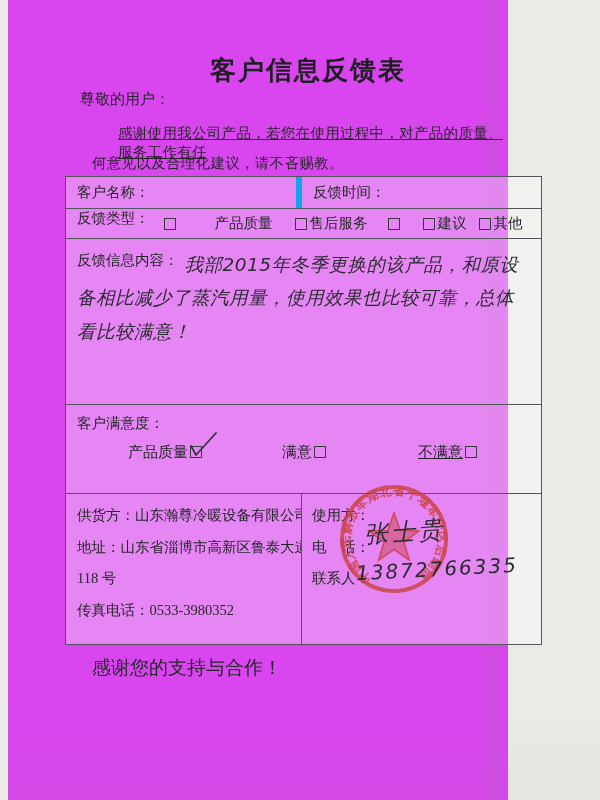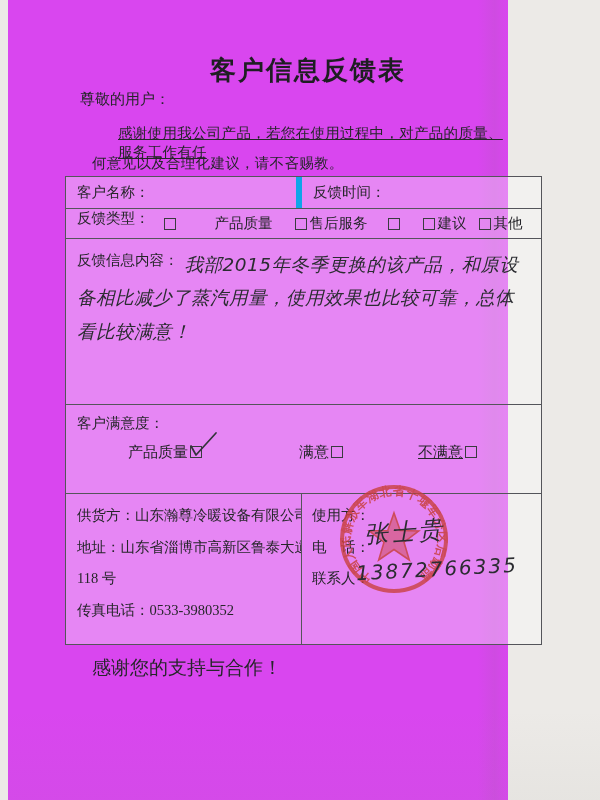--- a/index.html
+++ b/index.html
@@ -60,21 +60,21 @@
   .r3{height:166px;padding:9px 12px 0 11px;}
   .content-label{float:left;margin-right:6px;padding-top:3px;}
   .hand{
     font-family:"DejaVu Sans",sans-serif;font-style:italic;color:#2b2c31;
   }
   .content-hand{font-size:18.5px;line-height:1.8;letter-spacing:0.5px;}
   .r4{height:89px;}
   .sat-label{position:absolute;left:11px;top:9px;}
   .sat-opt{position:absolute;top:38px;font-size:15px;white-space:nowrap;}
   .sat-1{left:62px;}
-  .sat-2{left:233px;}
+  .sat-2{left:216px;}
   .sat-3{left:352px;text-decoration:underline;}
   .tick{position:absolute;left:-4px;top:-17px;width:32px;height:30px;overflow:visible;}
   .r5{height:152px;display:flex;}
   .r5 .cell-left{
     width:236px;border-right:1px solid #54555a;box-sizing:border-box;
     padding:6px 6px 0 11px;line-height:31.6px;white-space:nowrap;overflow:hidden;
   }
   .r5 .cell-right{flex:1;position:relative;padding:6px 6px 0 10px;line-height:31.6px;}
   .hand-name{
     position:absolute;left:62px;top:23px;font-size:24px;transform:rotate(-4deg);

